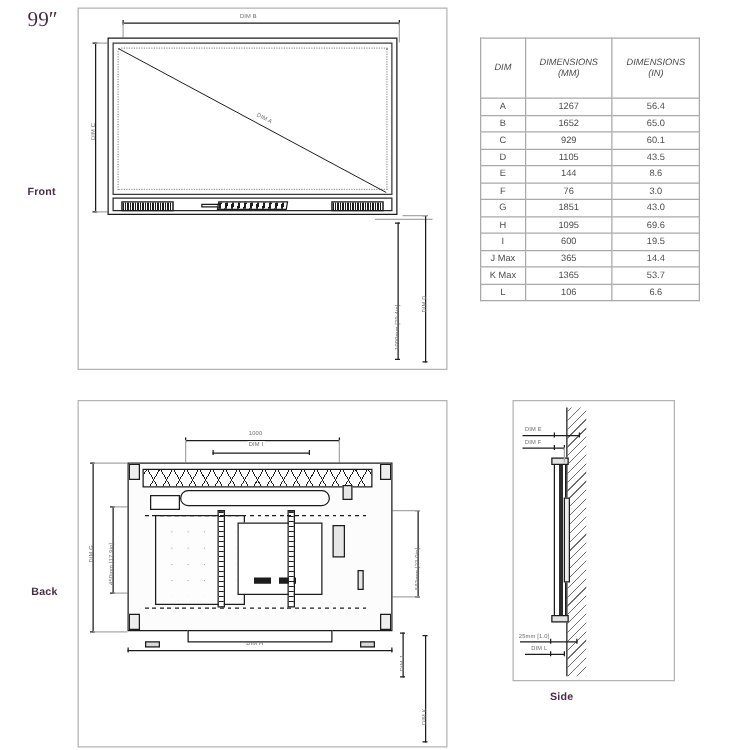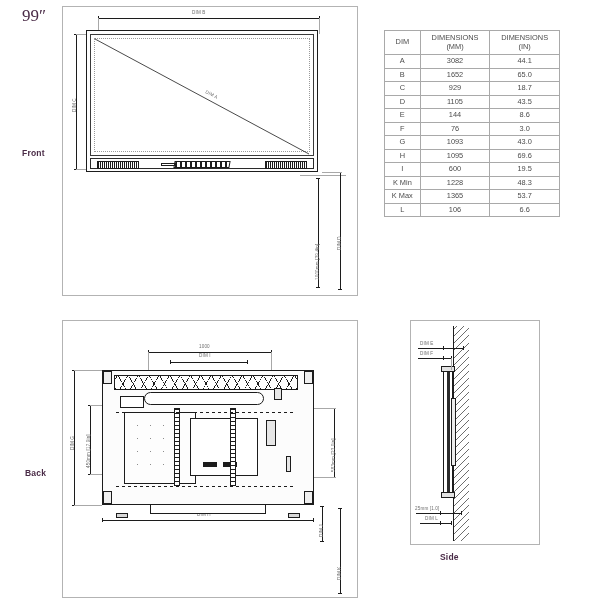--- a/index.html
+++ b/index.html
@@ -56,21 +56,21 @@
     font-size: 7.4px;
     color: #4b4b4b;
   }
   #spec-table td, #spec-table th {
     border: 1px solid #a9a9a9;
     text-align: center;
     padding: 2px 1px;
     font-weight: normal;
     line-height: 1.15;
   }
-  #spec-table thead th { padding: 3px 2px; }
+  #spec-table thead th { padding: 15px 2px; font-style: italic; }
   #spec-table col.c1 { width: 36px; }
   #spec-table col.c2 { width: 70px; }
   #spec-table col.c3 { width: 70px; }
 
   
   .ln { position: absolute; background: #7d7d7d; }
   .ln.h { height: 1px; }
   .ln.v { width: 1px; }
   .ln.dk { background: #1c1c1c; }
   .ln.lt { background: #a8a8a8; }
@@ -352,67 +352,67 @@
         </th>
         <th>
           <span>DIMENSIONS</span><br>
           <span>(IN)</span>
         </th>
       </tr>
     </thead>
     <tbody id="spec-body">
         <tr>
           <td>A</td>
-          <td>3082</td>
-          <td>44.1</td>
+          <td>1267</td>
+          <td>56.4</td>
         </tr>
         <tr>
           <td>B</td>
           <td>1652</td>
           <td>65.0</td>
         </tr>
         <tr>
           <td>C</td>
           <td>929</td>
-          <td>18.7</td>
+          <td>60.1</td>
         </tr>
         <tr>
           <td>D</td>
           <td>1105</td>
           <td>43.5</td>
         </tr>
         <tr>
           <td>E</td>
           <td>144</td>
           <td>8.6</td>
         </tr>
         <tr>
           <td>F</td>
           <td>76</td>
           <td>3.0</td>
         </tr>
         <tr>
           <td>G</td>
-          <td>1093</td>
+          <td>1851</td>
           <td>43.0</td>
         </tr>
         <tr>
           <td>H</td>
           <td>1095</td>
           <td>69.6</td>
         </tr>
         <tr>
           <td>I</td>
           <td>600</td>
           <td>19.5</td>
         </tr>
         <tr>
-          <td>K Min</td>
-          <td>1228</td>
-          <td>48.3</td>
+          <td>J Max</td>
+          <td>365</td>
+          <td>14.4</td>
         </tr>
         <tr>
           <td>K Max</td>
           <td>1365</td>
           <td>53.7</td>
         </tr>
         <tr>
           <td>L</td>
           <td>106</td>
           <td>6.6</td>

